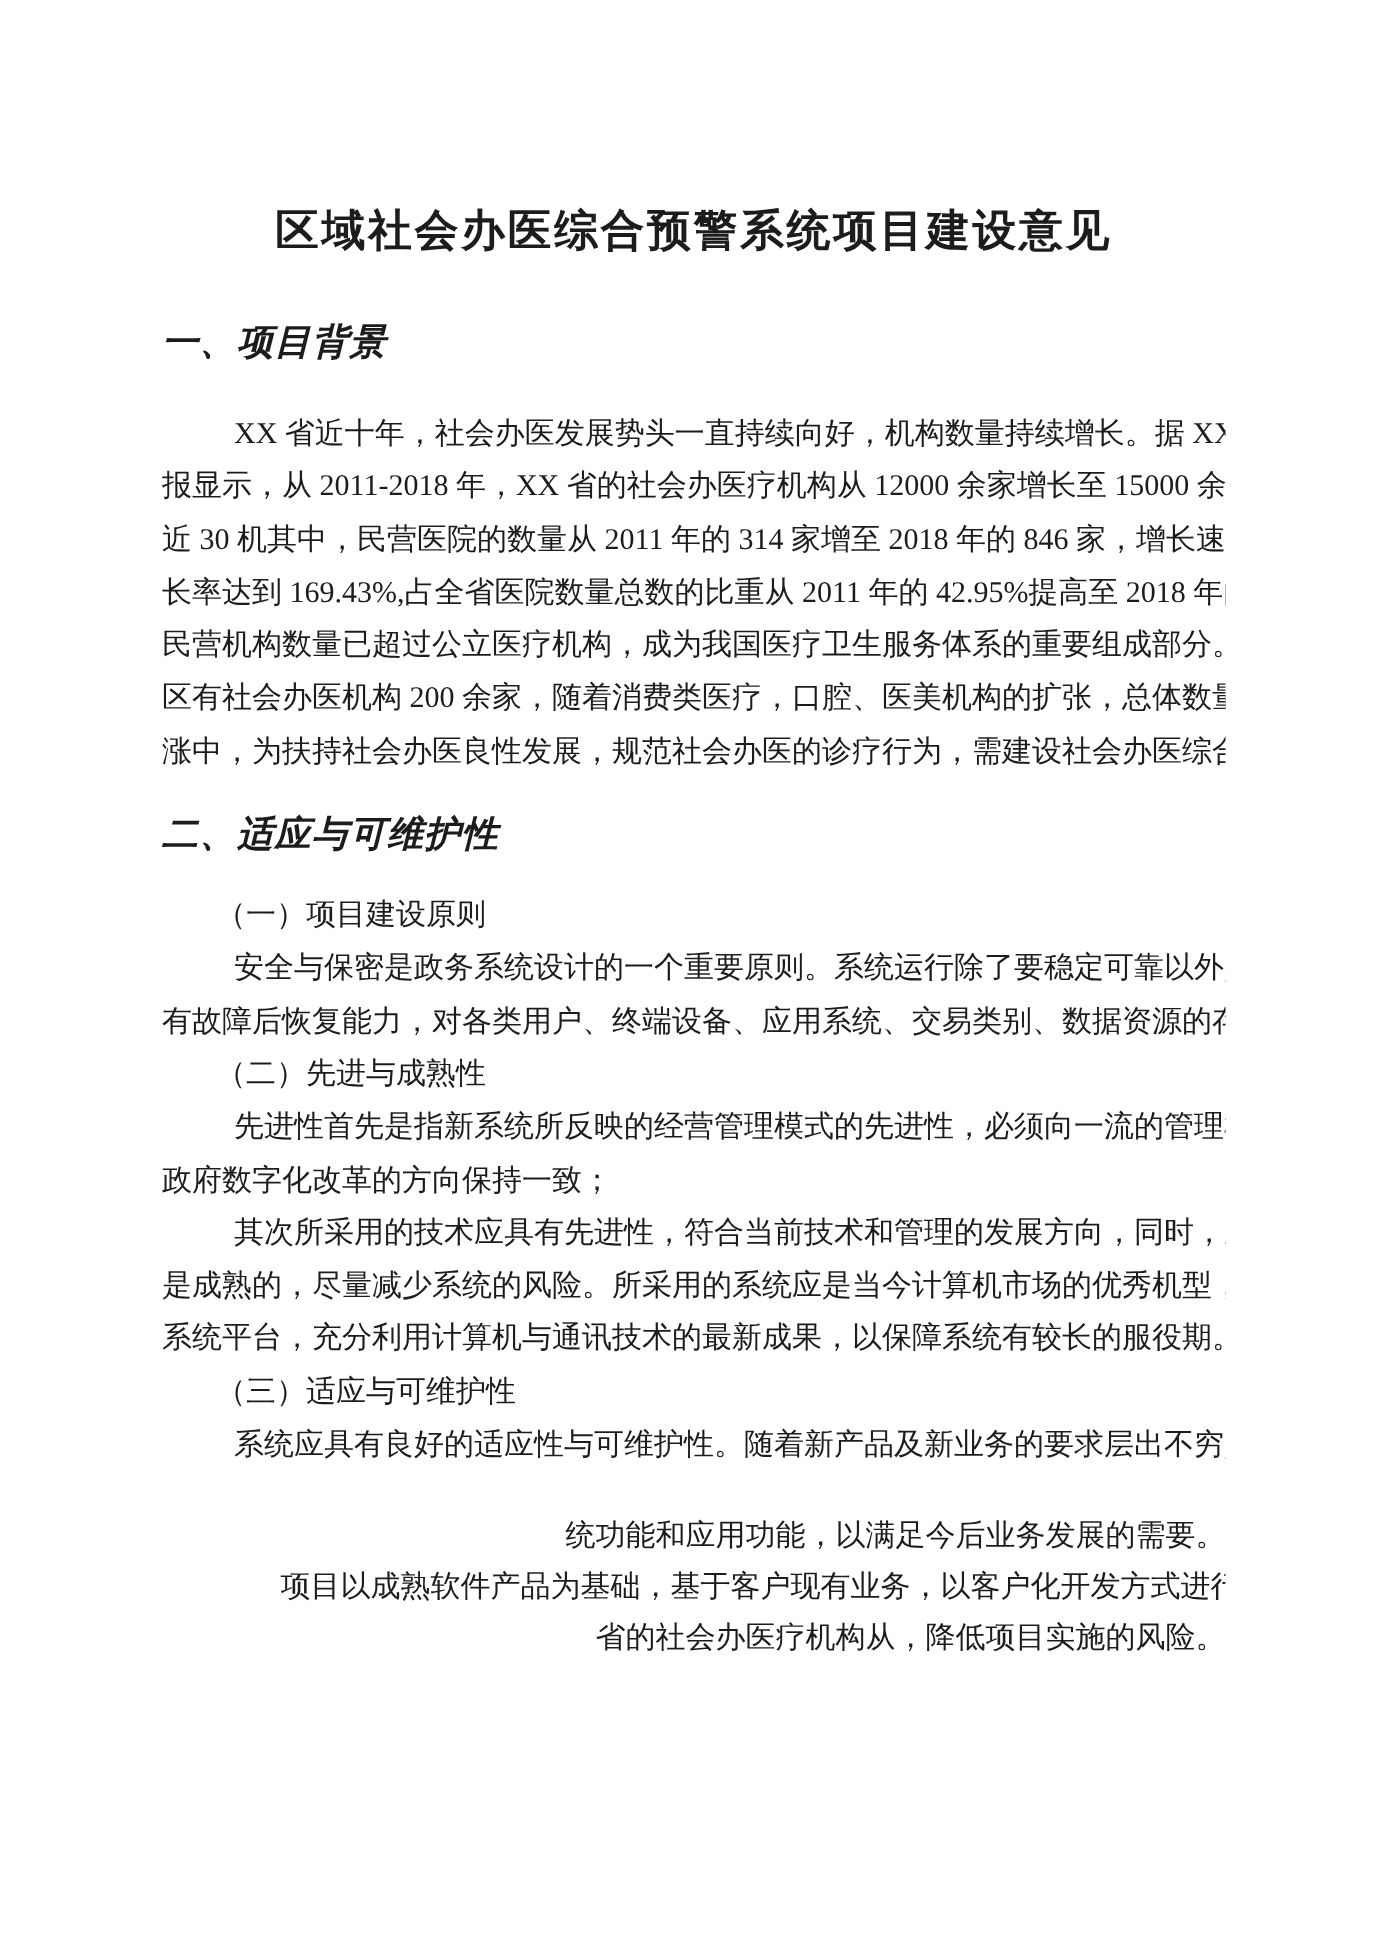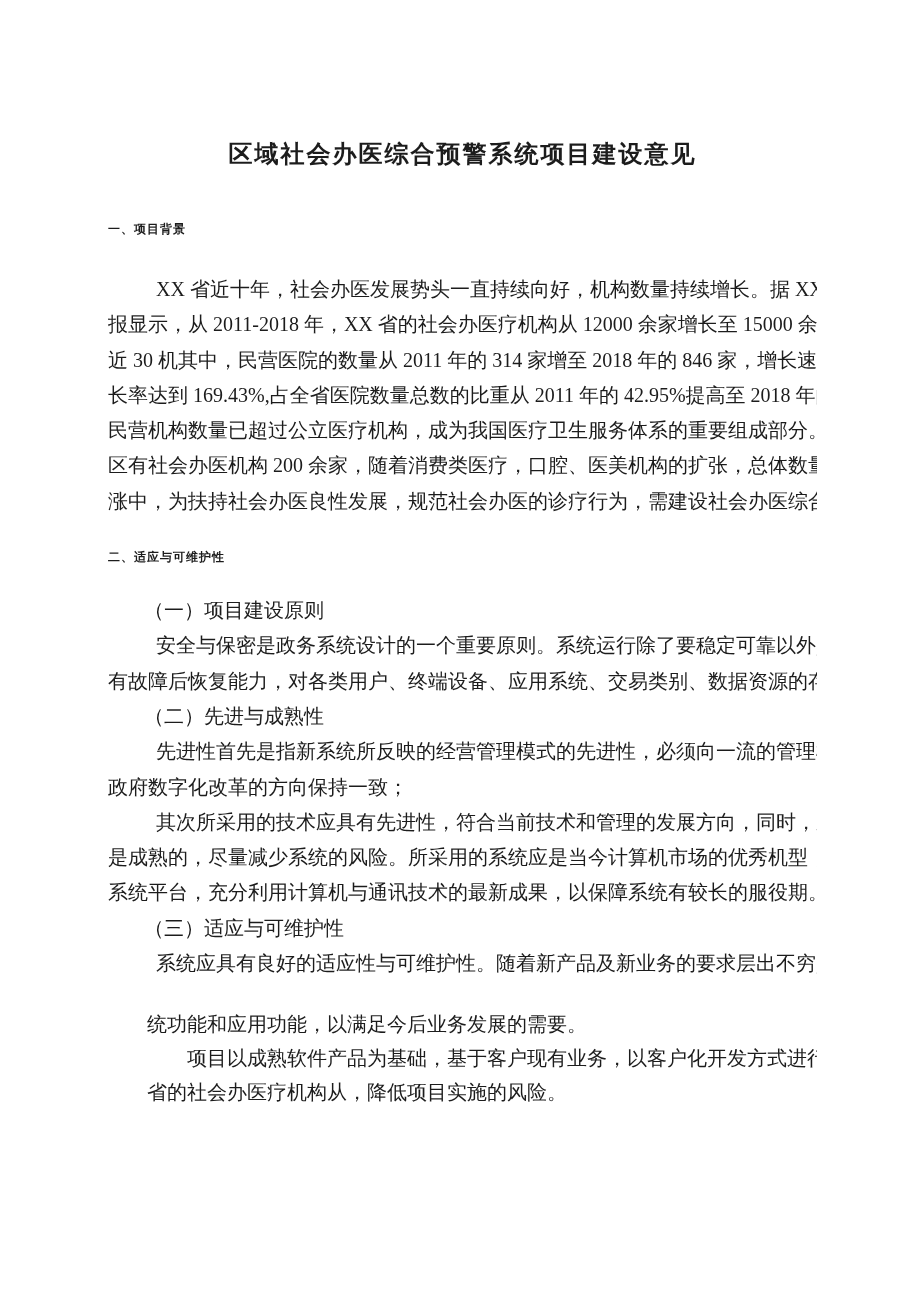--- a/index.html
+++ b/index.html
@@ -13,33 +13,34 @@
     height: 1301px;
     box-sizing: border-box;
     padding: 0 103px 0 108px;
     overflow: hidden;
     background: #ffffff;
     color: #1c1c1c;
     font-family: "Liberation Serif", "DejaVu Serif", serif;
   }
   .title {
     margin: 139px 0 0 0;
-    font-size: 24px;
+    font-size: 29px;
     line-height: 30px;
     font-weight: bold;
     text-align: center;
     letter-spacing: 2px;
     white-space: nowrap;
   }
   .sec-heading {
-    font-size: 12px;
+    font-size: 24px;
     font-weight: bold;
     line-height: 24px;
     letter-spacing: 1px;
     white-space: nowrap;
+    font-style: italic;
   }
   .heading-1 { margin-top: 48px; }
   .heading-2 { margin-top: 26px; }
   .para { margin: 0; }
   .para-1 { margin-top: 31px; }
   .block-2 { margin-top: 24px; }
   .line {
     font-size: 20px;
     line-height: 35.3px;
     height: 35.3px;
@@ -53,20 +54,21 @@
   }
   .indent { text-indent: 48px; }      
   .sub-indent { text-indent: 36px; }  
   .closing {
     margin-top: 26px;
     margin-left: 39px;
   }
   .closing .line {
     line-height: 34px;
     height: 34px;
+    text-align: right;
   }
   .closing .indent-tail { text-indent: 40px; }
 </style>
 </head>
 <body>
 
 <div class="page">
 
   <h1 class="title">区域社会办医综合预警系统项目建设意见</h1>
 

